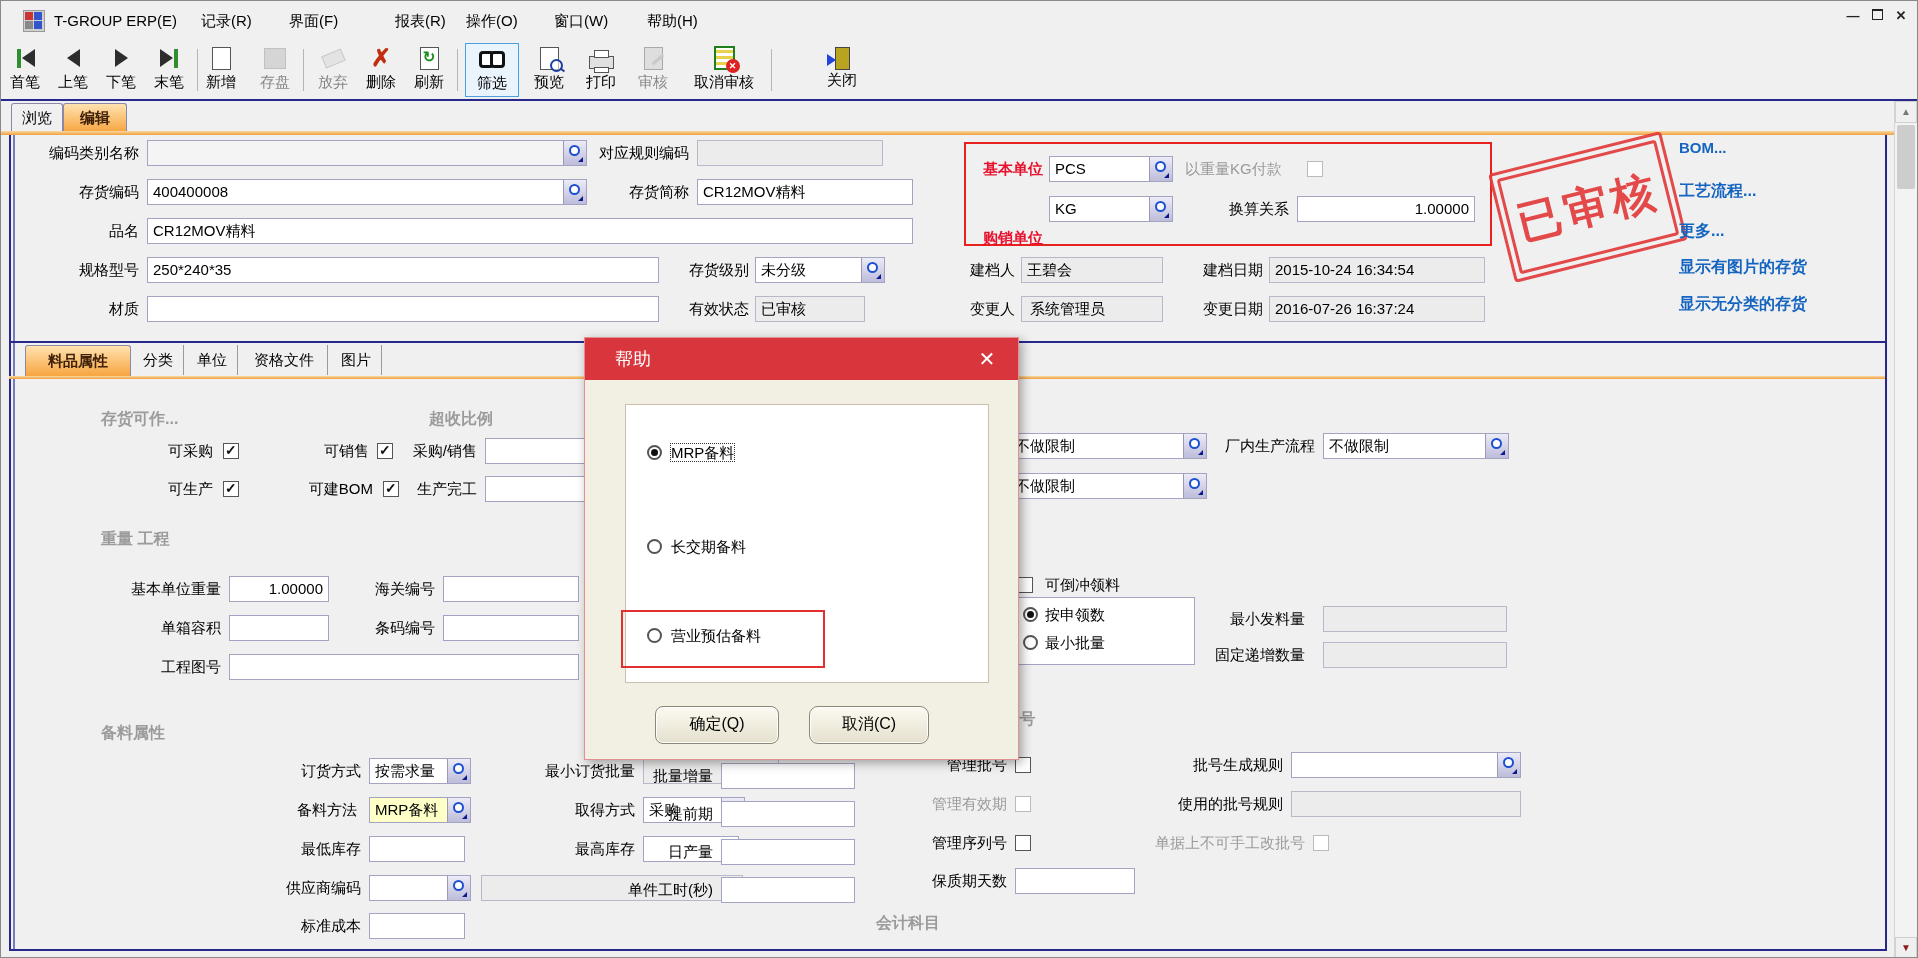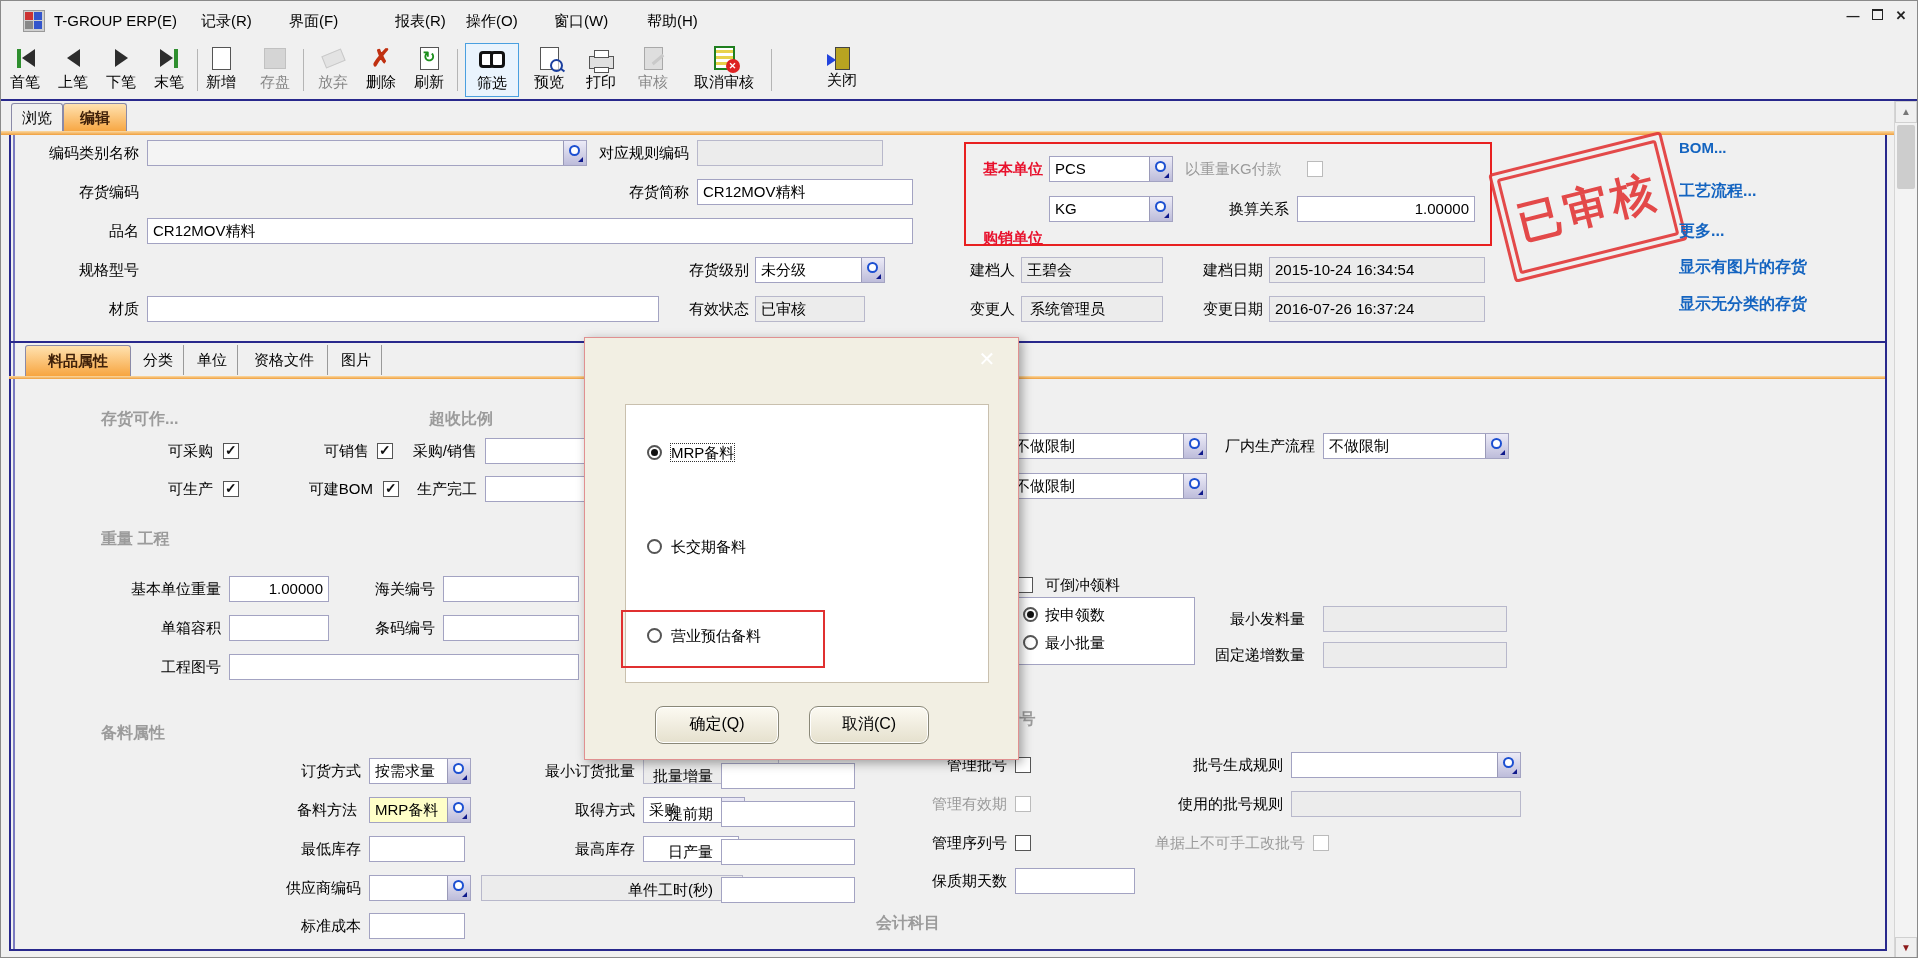--- a/index.html
+++ b/index.html
@@ -245,27 +245,29 @@
   <div class="hline" style="left:8px;top:948px;width:1878px;height:2px;"></div>
 
   <div class="lb" style="left:24px;width:114px;top:139px;">编码类别名称</div>
   <div class="fd lgray haslk" style="left:146px;width:440px;top:139px;">
       <span class="lk"></span>
     </div>
   <div class="lb" style="left:592px;width:96px;top:139px;">对应规则编码</div>
   <div class="fd gray" style="left:696px;width:186px;top:139px;"></div>
 
   <div class="lb" style="left:58px;width:80px;top:178px;">存货编码</div>
+  <div class="fd haslk" style="left:146px;width:440px;top:178px;"><span>400400008</span><span class="lk"></span></div>
   <div class="lb" style="left:592px;width:96px;top:178px;">存货简称</div>
   <div class="fd" style="left:696px;width:216px;top:178px;">CR12MOV精料</div>
 
   <div class="lb" style="left:58px;width:80px;top:217px;">品名</div>
   <div class="fd" style="left:146px;width:766px;top:217px;">CR12MOV精料</div>
 
   <div class="lb" style="left:58px;width:80px;top:256px;">规格型号</div>
+  <div class="fd" style="left:146px;width:512px;top:256px;">250*240*35</div>
   <div class="lb" style="left:686px;width:62px;top:256px;">存货级别</div>
   <div class="fd haslk" style="left:754px;width:130px;top:256px;"><span>未分级</span><span class="lk"></span></div>
   <div class="lb" style="left:960px;width:54px;top:256px;">建档人</div>
   <div class="fd gray" style="left:1020px;width:142px;top:256px;">王碧会</div>
   <div class="lb" style="left:1178px;width:84px;top:256px;">建档日期</div>
   <div class="fd gray" style="left:1268px;width:216px;top:256px;">2015-10-24 16:34:54</div>
 
   <div class="lb" style="left:58px;width:80px;top:295px;">材质</div>
   <div class="fd" style="left:146px;width:512px;top:295px;"></div>
   <div class="lb" style="left:686px;width:62px;top:295px;">有效状态</div>
@@ -405,20 +407,21 @@
 
   <div class="lb" style="left:920px;width:86px;top:829px;">管理序列号</div>
   <div class="cb" style="left:1014px;top:834px;"></div>
   <div class="lb gray" style="left:1136px;width:168px;top:829px;">单据上不可手工改批号</div>
   <div class="cb dis" style="left:1312px;top:834px;"></div>
 
   <div class="lb" style="left:920px;width:86px;top:867px;">保质期天数</div>
   <div class="fd" style="left:1014px;width:120px;top:867px;"></div>
 
   <div id="dialog">
+    <div id="dlg-title">帮助</div>
     <div id="dlg-close">✕</div>
     <div id="dlg-list"></div>
     <div class="dlg-opt" style="left:62px;top:104px;">
       <span class="rd on"></span>
       <span class="optlbl focus">MRP备料</span></div>
     <div class="dlg-opt" style="left:62px;top:198px;">
       <span class="rd"></span>
       <span class="optlbl">长交期备料</span></div>
     <div class="dlg-opt" style="left:62px;top:287px;">
       <span class="rd"></span>

